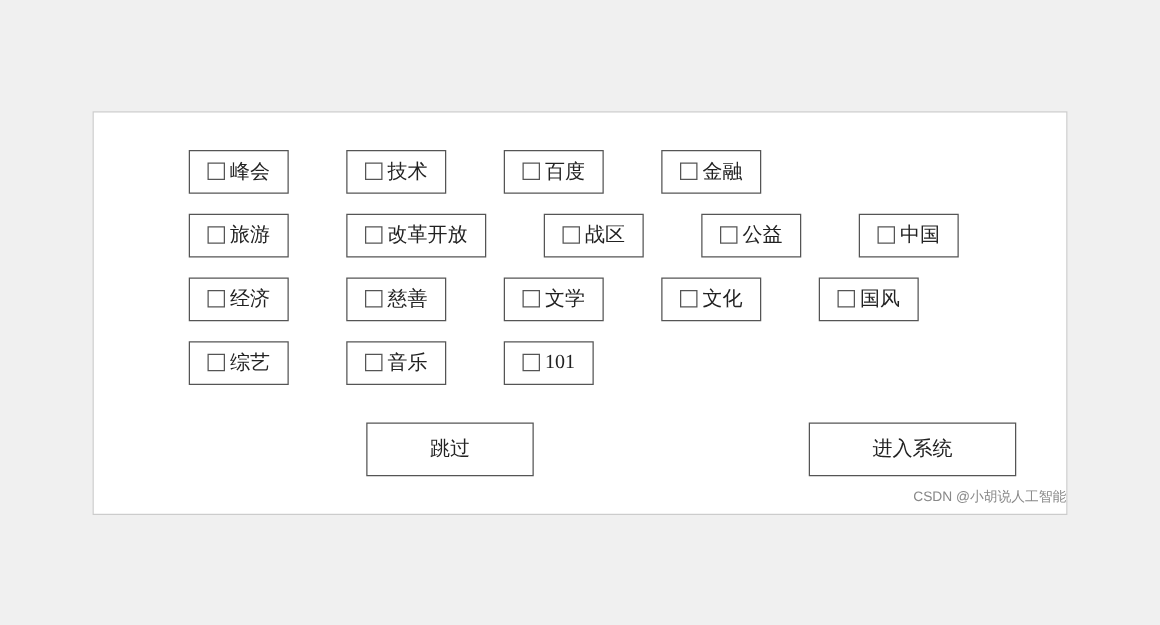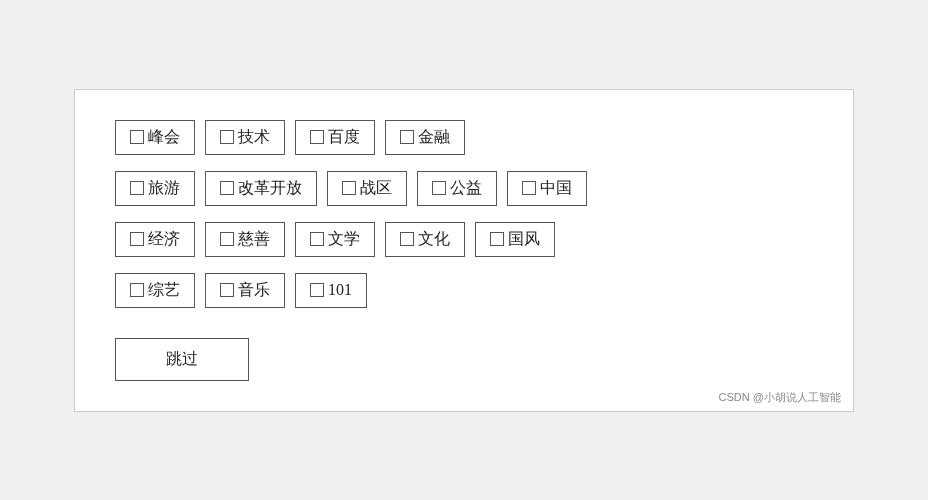--- a/index.html
+++ b/index.html
@@ -43,52 +43,53 @@
       display: inline-flex;
       align-items: center;
       border: 1.5px solid #555555;
       padding: 6px 14px;
       font-size: 16px;
       cursor: pointer;
       background: #ffffff;
       color: #222222;
       white-space: nowrap;
       user-select: none;
+      margin-left: 36px;
     }
 
     .tag-item .checkbox-icon {
       display: inline-block;
       width: 14px;
       height: 14px;
       border: 1.5px solid #555555;
       margin-right: 4px;
       flex-shrink: 0;
     }
 
     .buttons-row {
       display: flex;
-      justify-content: space-between;
+      justify-content: flex-end;
       gap: 220px;
       margin-top: 10px;
     }
 
     .btn {
       border: 1.5px solid #555555;
       background: #ffffff;
       padding: 10px 50px;
       font-size: 16px;
       cursor: pointer;
       font-family: 'SimSun', 'STSong', serif;
       color: #222222;
     }
 
     .watermark {
       position: absolute;
       bottom: 6px;
-      right: 12px;
+      right: 0;
       font-size: 11px;
       color: #888888;
       font-family: Arial, sans-serif;
     }
   </style>
 </head>
 <body>
 
 <div class="main-card">
   <div class="tags-container">
@@ -166,16 +167,17 @@
         </div>
         <div class="tag-item">
           <span class="checkbox-icon"></span>
           <span>101</span>
         </div>
       </div>
     </div>
 
   <div class="buttons-row">
     <button class="btn">跳过</button>
+    <button class="btn">进入系统</button>
   </div>
 
   <div class="watermark">CSDN @小胡说人工智能</div>
 </div>
 
 </body></html>

